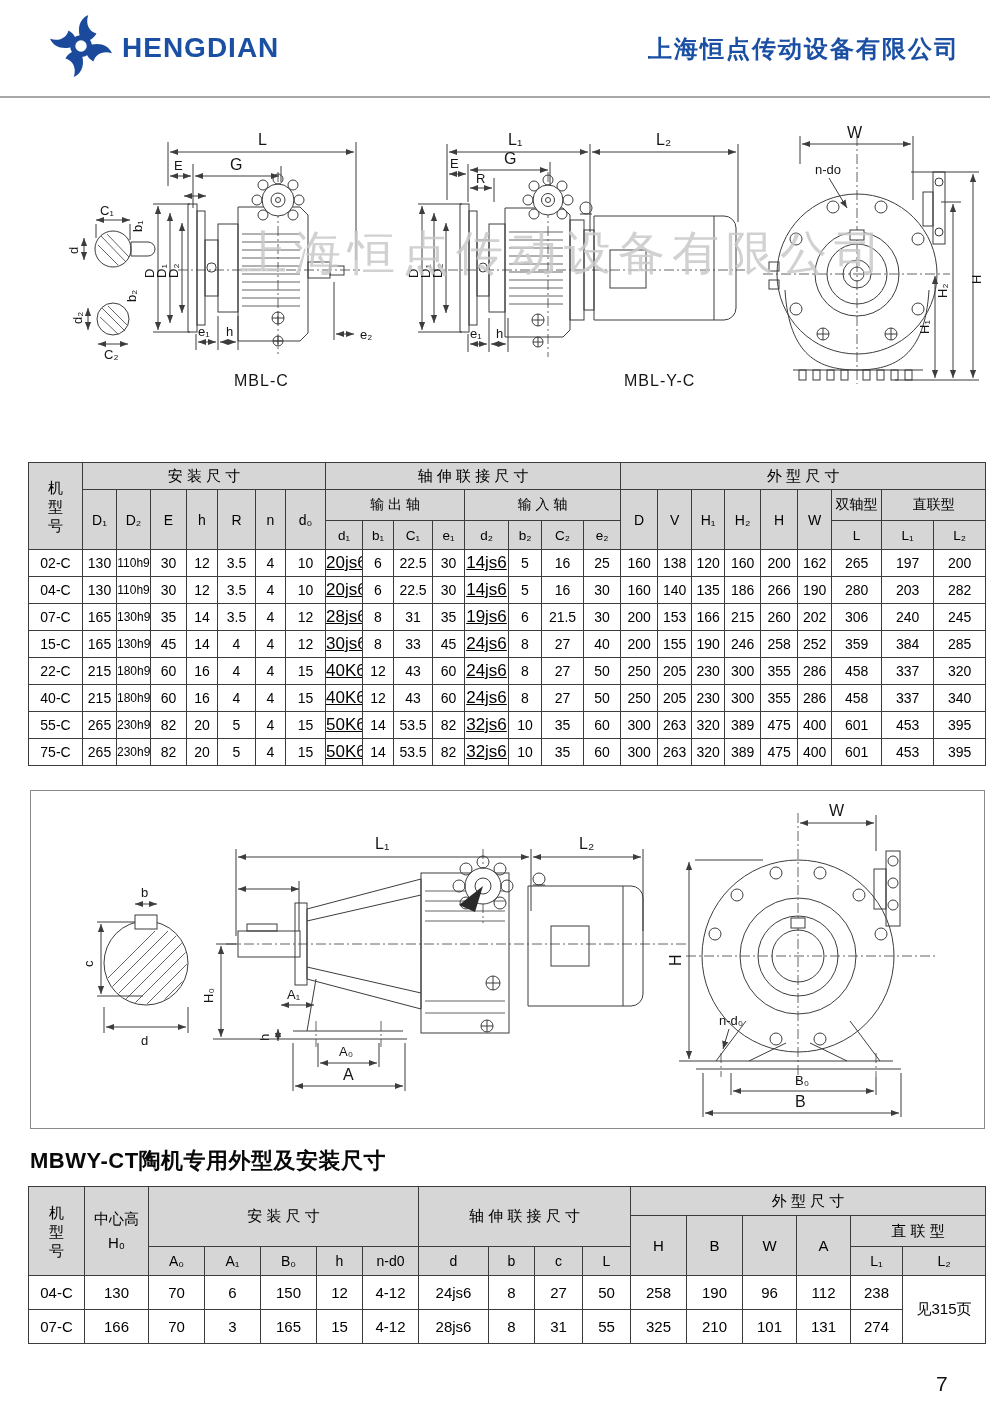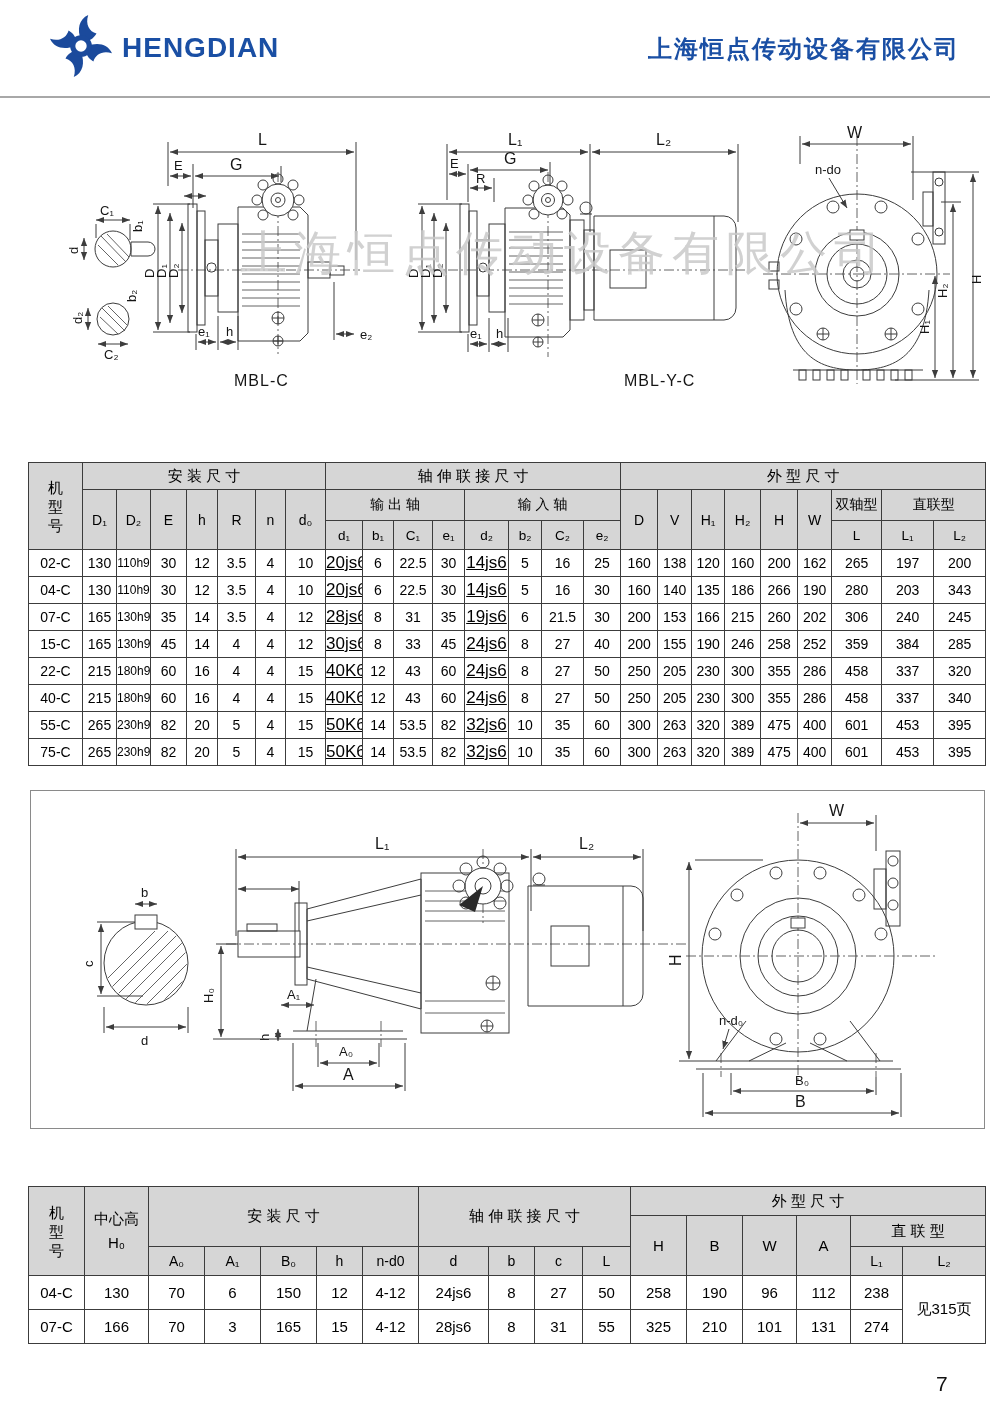--- a/index.html
+++ b/index.html
@@ -441,21 +441,21 @@
           <td>16</td>
           <td>30</td>
           <td>160</td>
           <td>140</td>
           <td>135</td>
           <td>186</td>
           <td>266</td>
           <td>190</td>
           <td>280</td>
           <td>203</td>
-          <td>343</td>
+          <td>282</td>
         </tr>
         <tr>
           <td>07-C</td>
           <td>165</td>
           <td>130h9</td>
           <td>35</td>
           <td>14</td>
           <td>3.5</td>
           <td>4</td>
           <td>12</td>
@@ -771,20 +771,21 @@
       <line class="ln" x1="845" y1="286" x2="845" y2="304"></line>
       <line class="dim" x1="702" y1="300" x2="843" y2="300"></line>
       <text class="lbs" x="764" y="294">B₀</text>
       <line class="ln" x1="672" y1="282" x2="672" y2="326"></line>
       <line class="ln" x1="870" y1="282" x2="870" y2="326"></line>
       <line class="dim" x1="674" y1="322" x2="868" y2="322"></line>
       <text class="lb" x="764" y="316">B</text>
     </svg>
   </div>
 
+  <div class="stitle st2">MBWY-CT陶机专用外型及安装尺寸</div>
 
   <table class="t2">
     <colgroup>
       <col style="width:56px">
         <col style="width:64px">
       <col style="width:56px">
         <col style="width:56px">
         <col style="width:56px">
         <col style="width:46px">
         <col style="width:56px">

